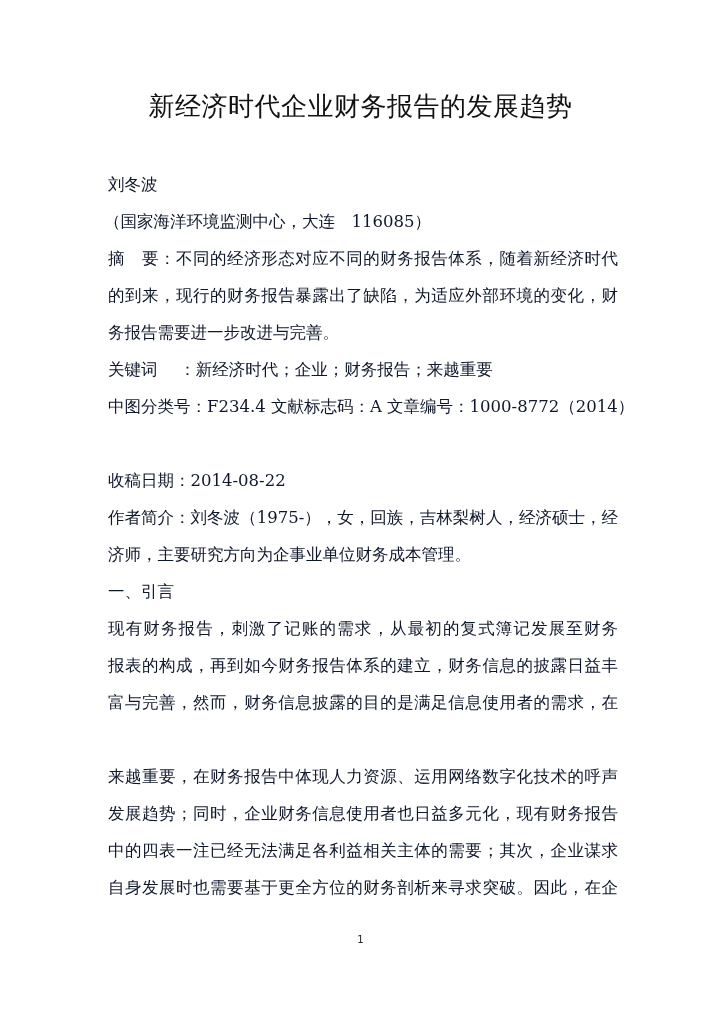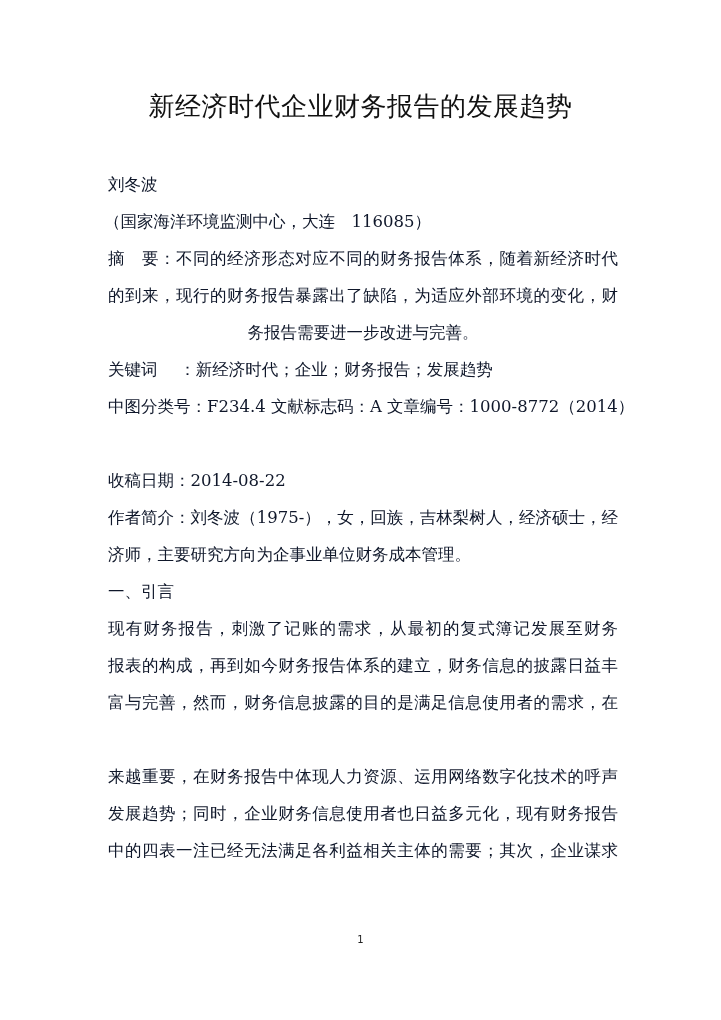--- a/index.html
+++ b/index.html
@@ -63,34 +63,35 @@
 <div class="page">
 
   <div class="title">新经济时代企业财务报告的发展趋势</div>
 
   <div class="line" style="top:174px;">刘冬波</div>
 
   <div class="line" style="top:211px; left:104px;">（国家海洋环境监测中心，大连　116085）</div>
 
   <div class="line justify" style="top:248px;">摘　要：不同的经济形态对应不同的财务报告体系，随着新经济时代</div>
   <div class="line justify" style="top:285px;">的到来，现行的财务报告暴露出了缺陷，为适应外部环境的变化，财</div>
-  <div class="line" style="top:322px;text-align:center;">务报告需要进一步改进与完善。</div>
+  <div class="line" style="top:322px;">务报告需要进一步改进与完善。</div>
 
-  <div class="line" style="top:359px;">关键词　 ：新经济时代；企业；财务报告；发展趋势</div>
+  <div class="line" style="top:359px;">关键词　 ：新经济时代；企业；财务报告；来越重要</div>
 
   <div class="line justify" style="top:396px;">中图分类号：F234.4 文献标志码：A 文章编号：1000-8772（2014）</div>
 
   <div class="line" style="top:470px;">收稿日期：2014-08-22</div>
 
   <div class="line justify" style="top:507px;">作者简介：刘冬波（1975-），女，回族，吉林梨树人，经济硕士，经</div>
   <div class="line" style="top:544px;">济师，主要研究方向为企事业单位财务成本管理。</div>
 
   <div class="line" style="top:581px;">一、引言</div>
 
   <div class="line justify" style="top:618px;">现有财务报告，刺激了记账的需求，从最初的复式簿记发展至财务</div>
   <div class="line justify" style="top:655px;">报表的构成，再到如今财务报告体系的建立，财务信息的披露日益丰</div>
   <div class="line justify" style="top:692px;">富与完善，然而，财务信息披露的目的是满足信息使用者的需求，在</div>
   <div class="line justify" style="top:766px;">来越重要，在财务报告中体现人力资源、运用网络数字化技术的呼声</div>
   <div class="line justify" style="top:803px;">发展趋势；同时，企业财务信息使用者也日益多元化，现有财务报告</div>
   <div class="line justify" style="top:840px;">中的四表一注已经无法满足各利益相关主体的需要；其次，企业谋求</div>
+  <div class="line justify" style="top:877px;">自身发展时也需要基于更全方位的财务剖析来寻求突破。因此，在企</div>
 
   <div class="page-number">1</div>
 </div>
 
 </body></html>

